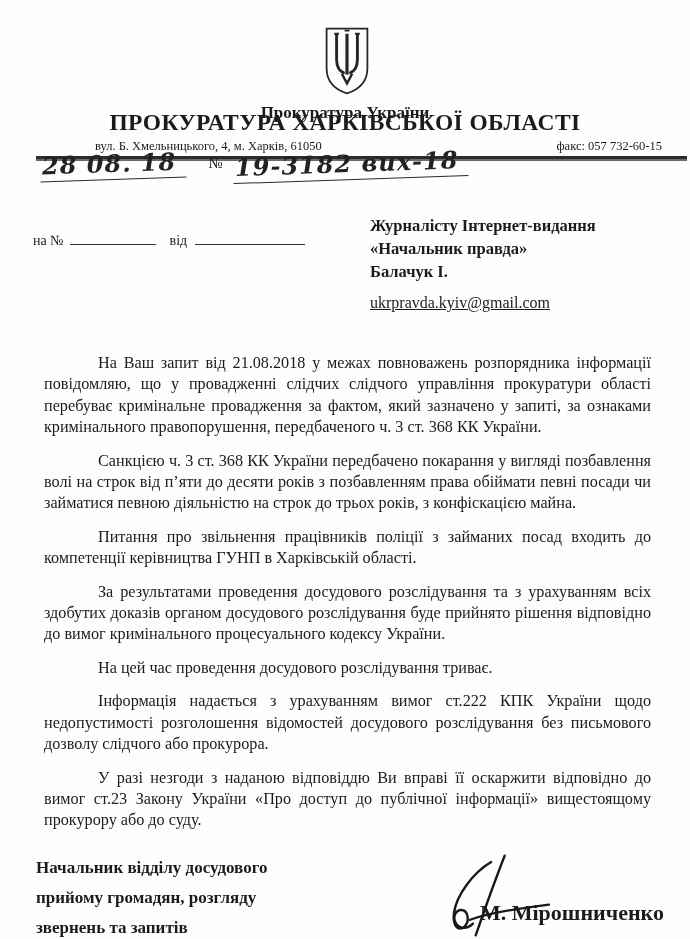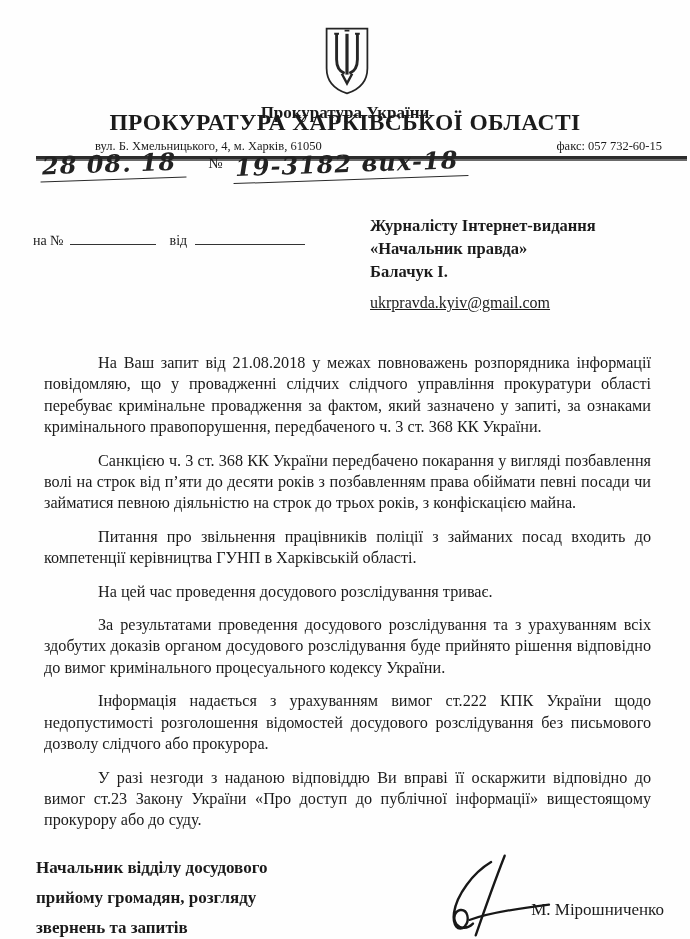--- a/index.html
+++ b/index.html
@@ -148,22 +148,22 @@
     position: absolute;
     left: 18px;
     top: 0;
     width: 120px;
     height: 86px;
   }
   .sig-name {
     position: absolute;
     right: 0;
     top: 47px;
-    font-weight: normal;
-    font-size: 17px;
+    font-weight: bold;
+    font-size: 22px;
     white-space: nowrap;
     text-align: right;
   }
 </style>
 </head>
 <body>
 
 <div class="page">
 
   <div class="emblem">
@@ -201,22 +201,22 @@
     <div>Журналісту Інтернет-видання</div>
     <div>«Начальник правда»</div>
     <div>Балачук І.</div>
     <div class="email">ukrpravda.kyiv@gmail.com</div>
   </div>
 
   <div class="letter-body">
     <p>На Ваш запит від 21.08.2018 у межах повноважень розпорядника інформації повідомляю, що у провадженні слідчих слідчого управління прокуратури області перебуває кримінальне провадження за фактом, який зазначено у запиті, за ознаками кримінального правопорушення, передбаченого ч. 3 ст. 368 КК України.</p>
     <p>Санкцією ч. 3 ст. 368 КК України передбачено покарання у вигляді позбавлення волі на строк від п’яти до десяти років з позбавленням права обіймати певні посади чи займатися певною діяльністю на строк до трьох років, з конфіскацією майна.</p>
     <p>Питання про звільнення працівників поліції з займаних посад входить до компетенції керівництва ГУНП в Харківській області.</p>
+    <p>За результатами проведення досудового розслідування та з урахуванням всіх здобутих доказів органом досудового розслідування буде прийнято рішення відповідно до вимог кримінального процесуального кодексу України.</p>
     <p>На цей час проведення досудового розслідування триває.</p>
-    <p>За результатами проведення досудового розслідування та з урахуванням всіх здобутих доказів органом досудового розслідування буде прийнято рішення відповідно до вимог кримінального процесуального кодексу України.</p>
     <p>Інформація надається з урахуванням вимог ст.222 КПК України щодо недопустимості розголошення відомостей досудового розслідування без письмового дозволу слідчого або прокурора.</p>
     <p>У разі незгоди з наданою відповіддю Ви вправі її оскаржити відповідно до вимог ст.23 Закону України «Про доступ до публічної інформації» вищестоящому прокурору або до суду.</p>
   </div>
 
   <div class="sig-block">
     <div class="sig-title">
       <div>Начальник відділу досудового</div>
       <div>прийому громадян, розгляду</div>
       <div>звернень та запитів</div>
     </div>

